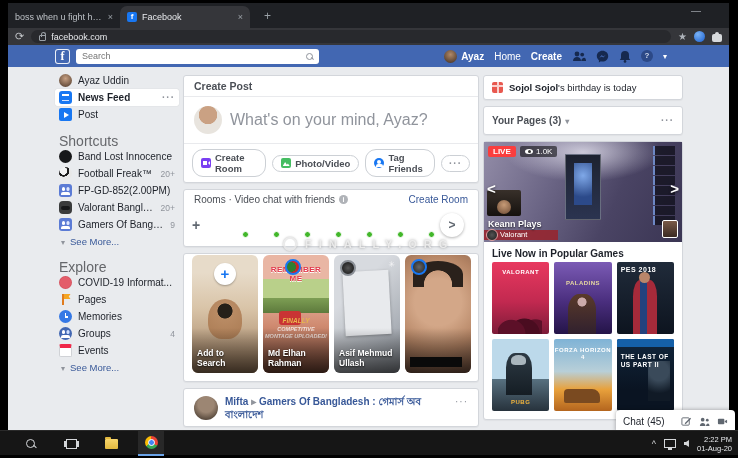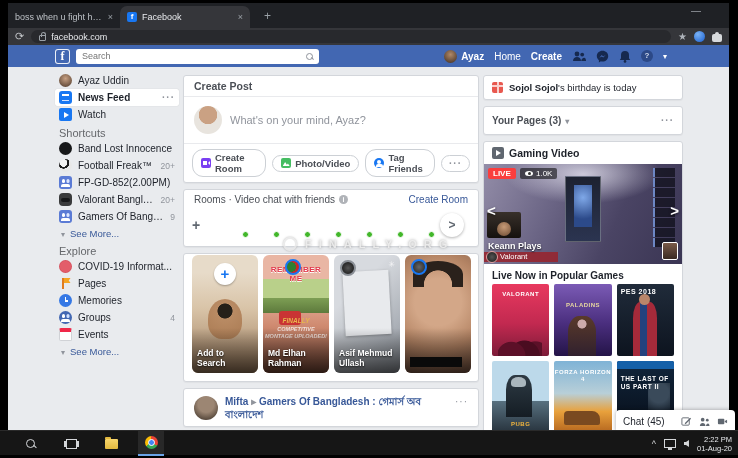--- a/index.html
+++ b/index.html
@@ -73,21 +73,21 @@
   
   .content { position:relative; height:363px; background:#e9ebee; overflow:hidden; }
 
   .sidebar { position:absolute; left:47px; top:5px; width:124px; font-size:10px; color:#1d2129; }
   .srow { display:flex; align-items:center; gap:6px; height:17px; padding:0 4px; }
   .srow.active { background:#fff; font-weight:bold; border-radius:2px; box-shadow:0 0 1px rgba(0,0,0,.2); }
   .srow .lbl { white-space:nowrap; overflow:hidden; text-overflow:ellipsis; }
   .badge { margin-left:auto; color:#90949c; font-size:8.5px; }
   .i-dots { color:#90949c; font-size:10px; letter-spacing:1px; }
   .i-dots::before { content:"···"; }
-  .sec { color:#65676b; font-size:11px; height:16px; line-height:18px; padding:0 4px; margin-top:1px; }
+  .sec { color:#65676b; font-size:14px; height:16px; line-height:18px; padding:0 4px; margin-top:9px; }
   .seemore { display:flex; align-items:center; gap:5px; height:16px; padding:0 6px; color:#385898; font-size:9.5px; }
   .i-caret-g::before { content:"▾"; color:#90949c; font-size:8px; }
   .sic { width:13px; height:13px; flex:none; border-radius:3px; position:relative; }
   .ic-profile { border-radius:50%; background:radial-gradient(circle at 50% 35%, #c7a083, #4a3526); }
   .ic-news { background:#1877f2; }
   .ic-news::before { content:""; position:absolute; inset:3px; border-top:2px solid #fff; border-bottom:1px solid #cfe0ff; }
   .ic-msgr { border-radius:50%; background:#0084ff; }
   .ic-msgr::before { content:""; position:absolute; left:4px; top:4px; width:5px; height:5px;
                      background:#fff; clip-path:polygon(0 60%, 45% 0, 55% 45%, 100% 30%, 50% 100%, 42% 55%); }
   .ic-watch { background:#1877f2; border-radius:2px; }
@@ -124,21 +124,21 @@
           box-shadow:0 1px 1px rgba(0,0,0,.04); }
   .chead { display:flex; align-items:center; padding:4px 10px; font-size:10.5px; font-weight:bold;
            color:#4b4f56; }
   .chead.bordered { border-bottom:1px solid #e9eaed; }
   .link { color:#385898; font-weight:normal; }
   .right-slot { margin-left:auto; }
 
   .cp-body { display:flex; align-items:center; gap:8px; padding:9px 10px; }
   .av-m { width:28px; height:28px; border-radius:50%; flex:none;
           background:radial-gradient(circle at 50% 32%, #caa183 38%, #e8e4de 40%); }
-  .cp-ph { color:#90949c; font-size:11px; }
+  .cp-ph { color:#90949c; font-size:16px; }
   .cp-actions { border-top:1px solid #e9eaed; display:flex; gap:6px; padding:5px 8px; align-items:center; }
   .pill { display:flex; align-items:center; gap:4px; border:1px solid #ccd0d5; border-radius:11px;
           background:#fff; padding:2px 8px; font-size:9.5px; font-weight:bold; color:#4b4f56; }
   .pic { width:10px; height:10px; border-radius:2px; flex:none; position:relative; }
   .pic-room { background:#7a3ff2; }
   .pic-room::before { content:""; position:absolute; left:2px; top:3px; width:4px; height:4px; background:#fff; }
   .pic-room::after { content:""; position:absolute; right:1px; top:3px;
                      border-right:2.5px solid #fff; border-top:2px solid transparent; border-bottom:2px solid transparent; }
   .pic-photo { background:#45bd62; }
   .pic-photo::before { content:""; position:absolute; left:1.5px; bottom:2px; width:7px; height:4px;
@@ -413,21 +413,21 @@
         <span class="sic ic-profile"></span>
         <span class="lbl">Ayaz Uddin</span>
       </div>
       <div class="srow active">
         <span class="sic ic-news"></span>
         <span class="lbl">News Feed</span>
         <span class="i-dots right-slot"></span>
       </div>
       <div class="srow">
         <span class="sic ic-watch"></span>
-        <span class="lbl">Watch</span>
+        <span class="lbl">Post</span>
       </div>
       <div class="sec">Shortcuts</div>
       <div class="srow">
         <span class="sic ic-band"></span>
         <span class="lbl">Band Lost Innocence</span>
       </div>
       <div class="srow">
         <span class="sic ic-ball"></span>
         <span class="lbl">Football Freak™</span>
         <span class="badge">20+</span>
@@ -587,24 +587,20 @@
 
       <div class="card">
         <div class="pages-row">
           <span>Your Pages (3)</span>
           <span class="i-caret-g" style="margin-left:4px;"></span>
           <span class="i-dots right-slot"></span>
         </div>
       </div>
 
       <div class="card">
-        <div class="gv-head">
-          <span class="gv-ic"></span>
-          <span>Gaming Video</span>
-        </div>
         <div class="video">
           <span class="cloud"></span>
           <span class="agent"></span>
           <span class="roster">
               <i></i>
               <i></i>
               <i></i>
               <i></i>
               <i></i>
               <i></i>

